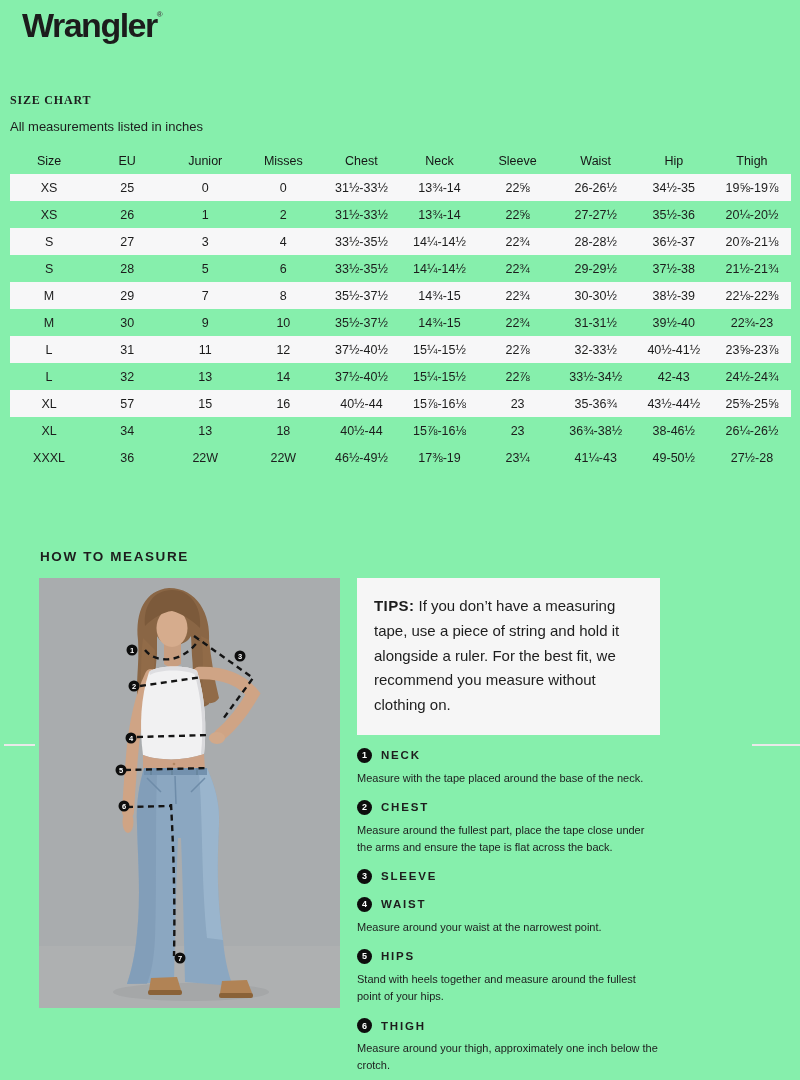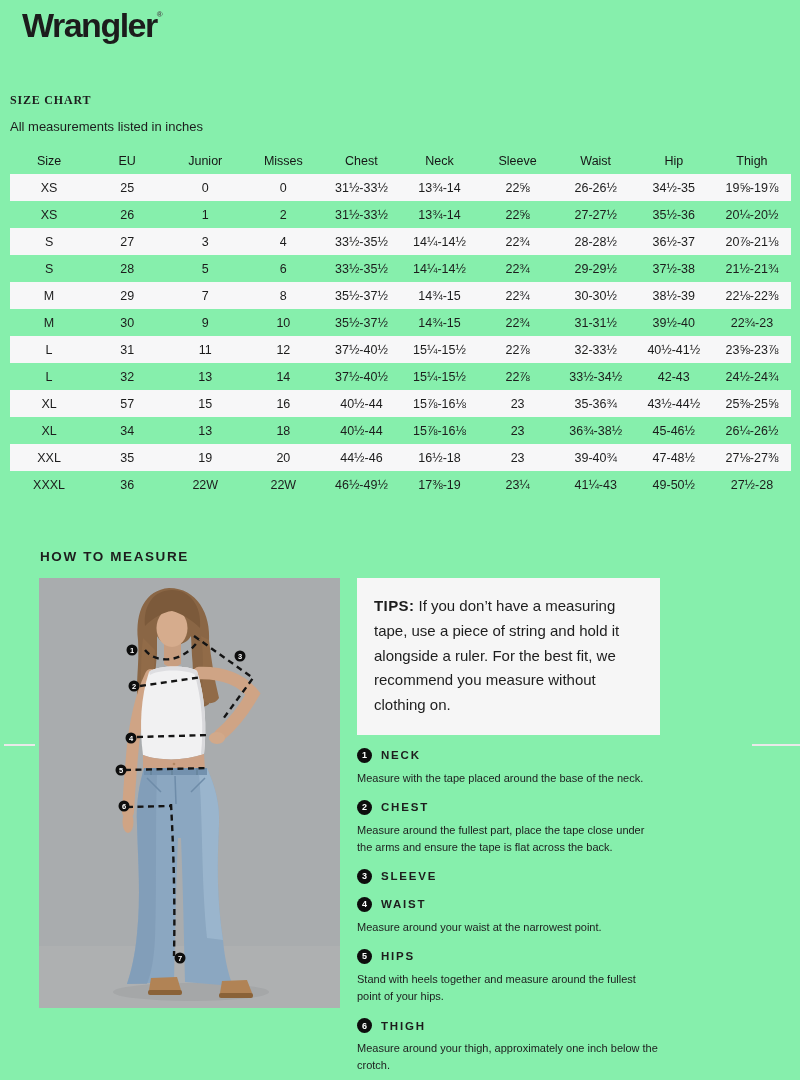--- a/index.html
+++ b/index.html
@@ -178,34 +178,22 @@
         </tr>
         <tr>
           <td>XL</td>
           <td>34</td>
           <td>13</td>
           <td>18</td>
           <td>40½-44</td>
           <td>15⅞-16⅛</td>
           <td>23</td>
           <td>36¾-38½</td>
-          <td>45-46½</td>
+          <td>38-46½</td>
           <td>26¼-26½</td>
-        </tr>
-        <tr class="alt">
-          <td>XXL</td>
-          <td>35</td>
-          <td>19</td>
-          <td>20</td>
-          <td>44½-46</td>
-          <td>16½-18</td>
-          <td>23</td>
-          <td>39-40¾</td>
-          <td>47-48½</td>
-          <td>27⅛-27⅜</td>
         </tr>
         <tr>
           <td>XXXL</td>
           <td>36</td>
           <td>22W</td>
           <td>22W</td>
           <td>46½-49½</td>
           <td>17⅜-19</td>
           <td>23¼</td>
           <td>41¼-43</td>

